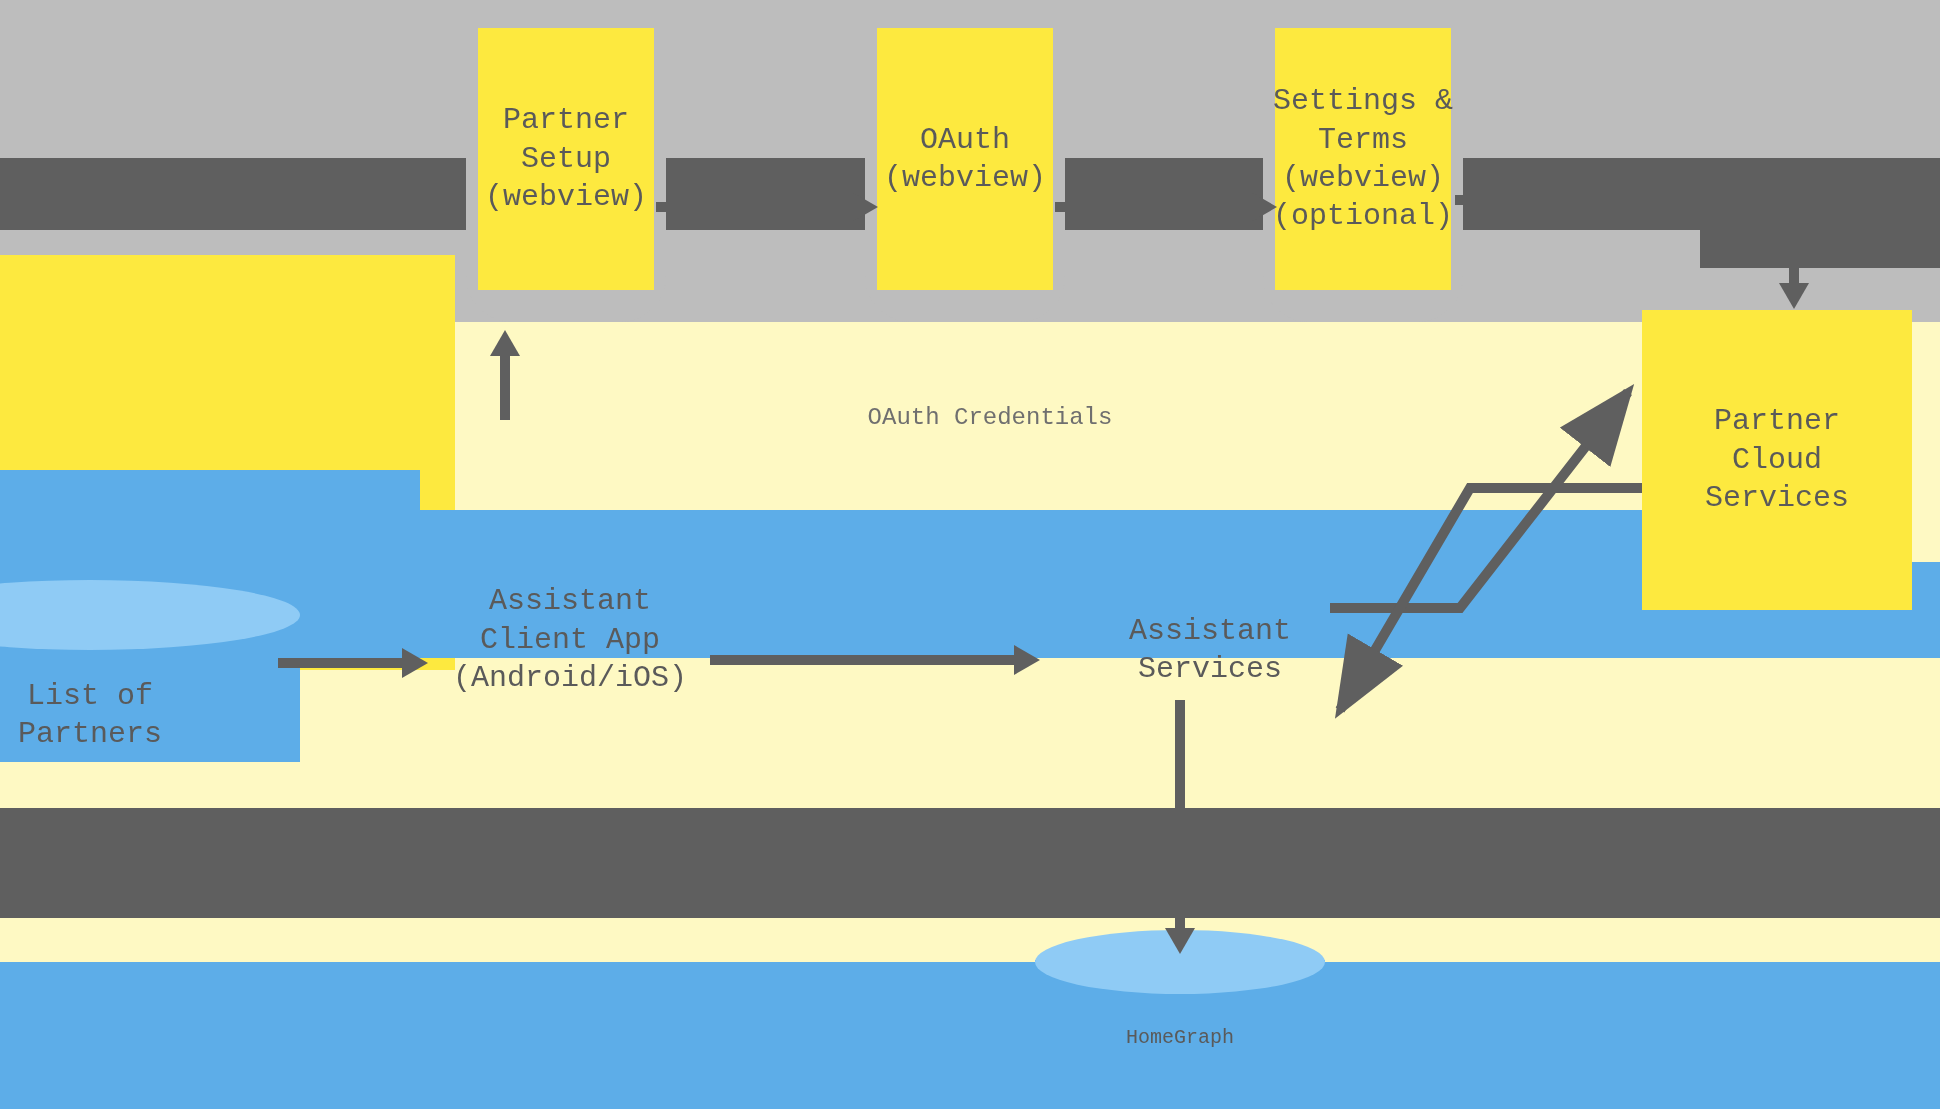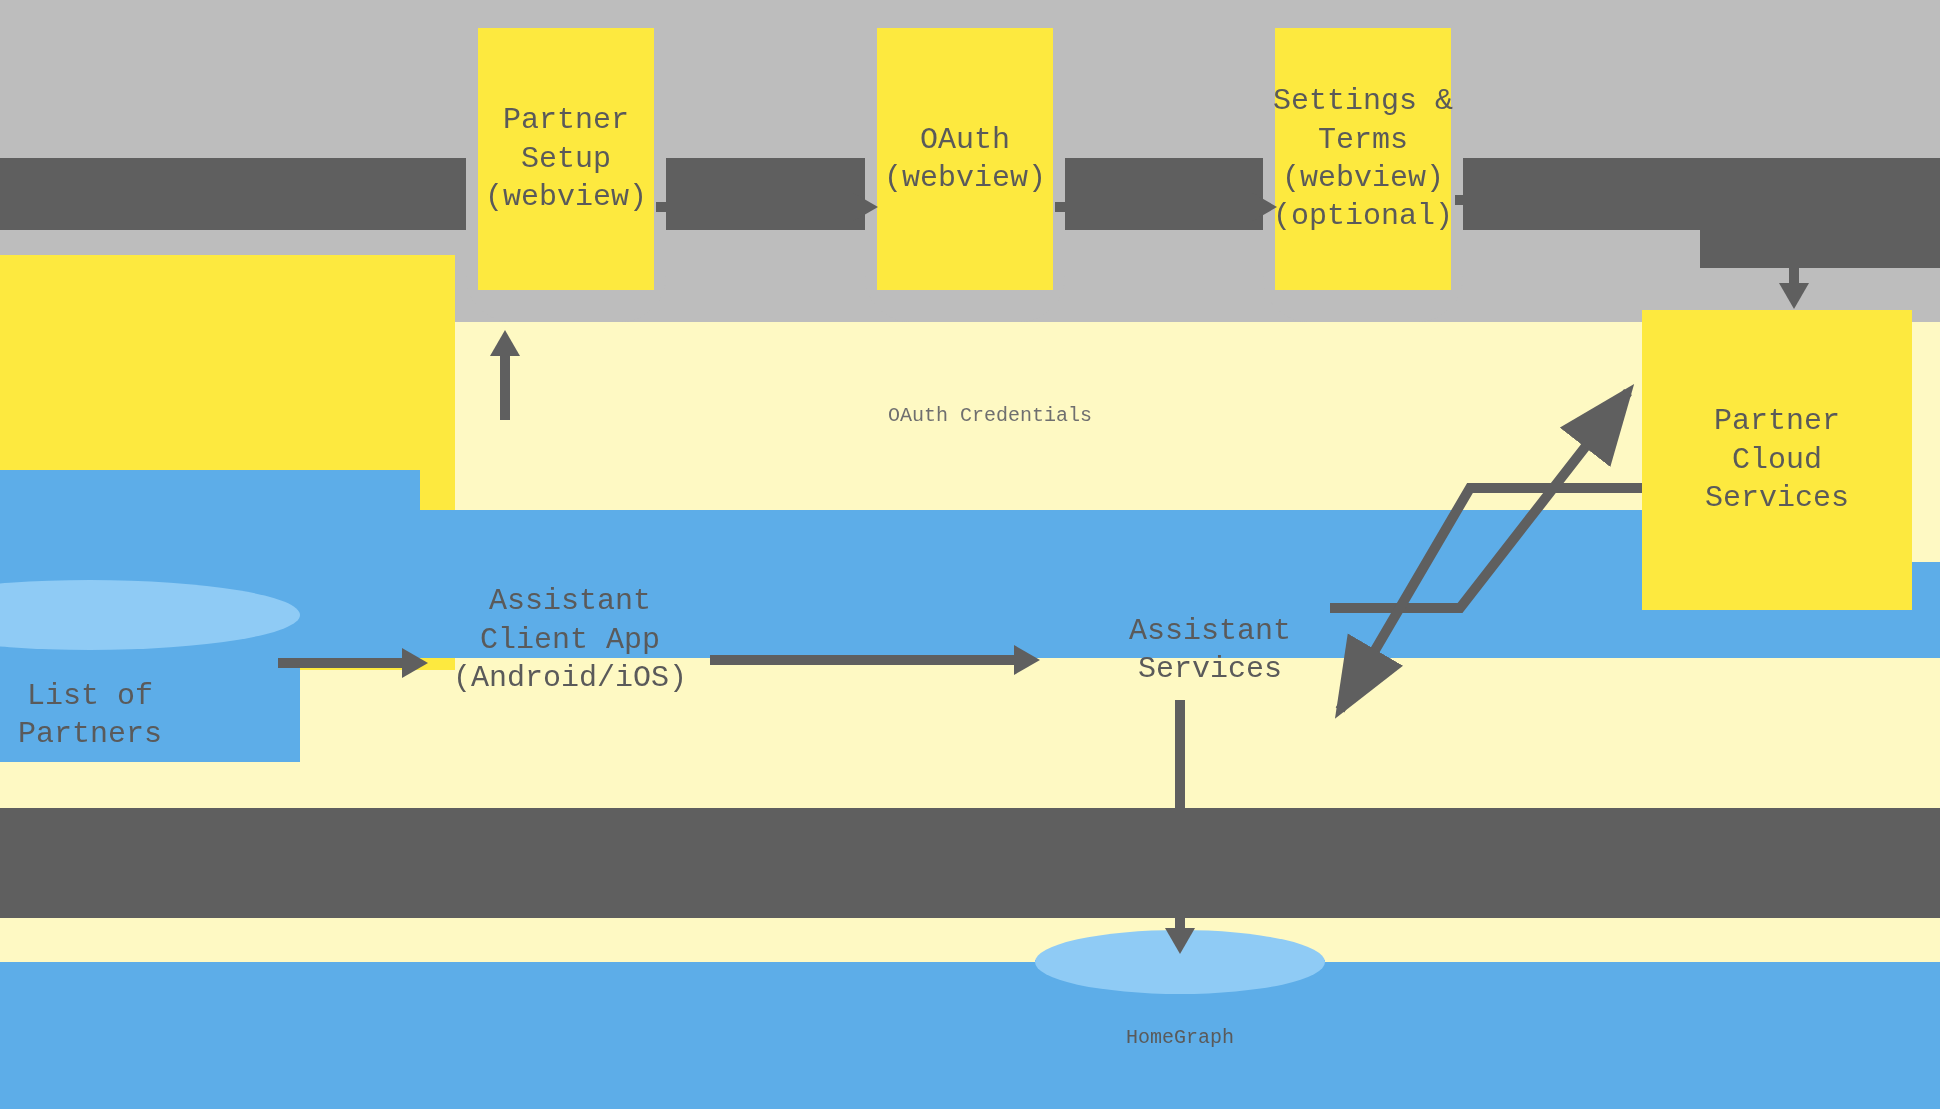--- a/index.html
+++ b/index.html
@@ -95,21 +95,21 @@
     width: 0; height: 0;
     border-left: 15px solid transparent;
     border-right: 15px solid transparent;
     border-bottom: 26px solid #5f5f5f;
   }
   .arrow-v { width: 10px; background: #5f5f5f; }
 
   
   .band-caption {
     color: #6f6f6f;
-    font-size: 20px;
+    font-size: 24px;
     text-align: center;
     white-space: nowrap;
   }
 
   svg.overlay { position: absolute; left: 0; top: 0; overflow: visible; }
 </style>
 </head>
 <body>
 
 <div id="stage">

